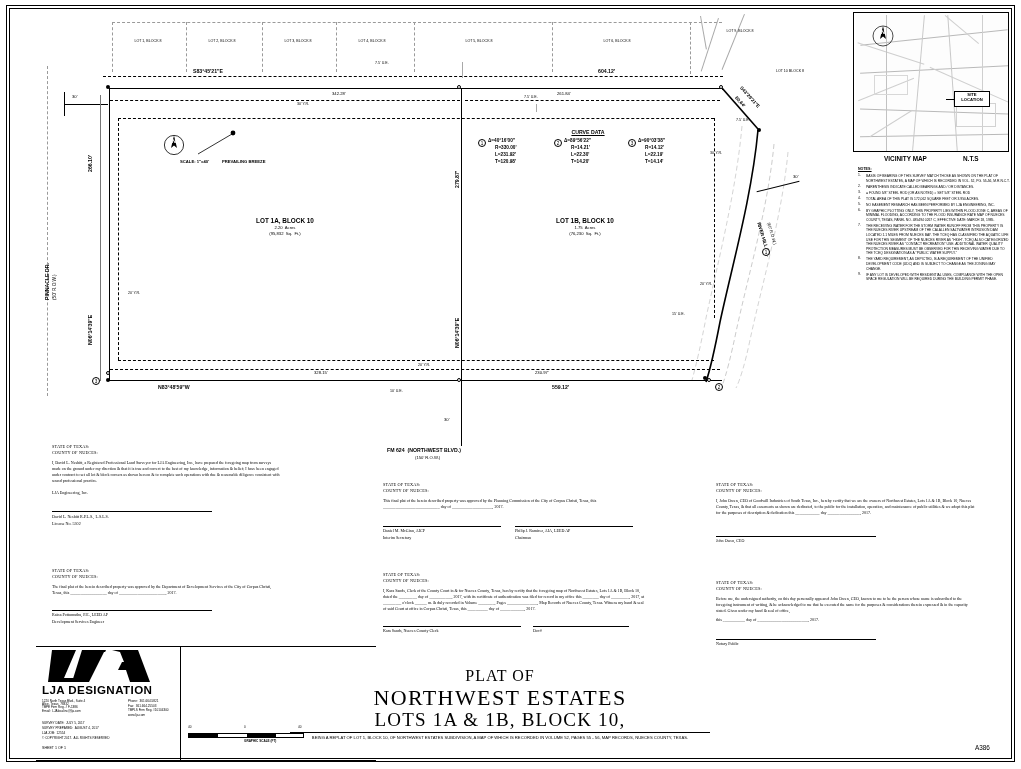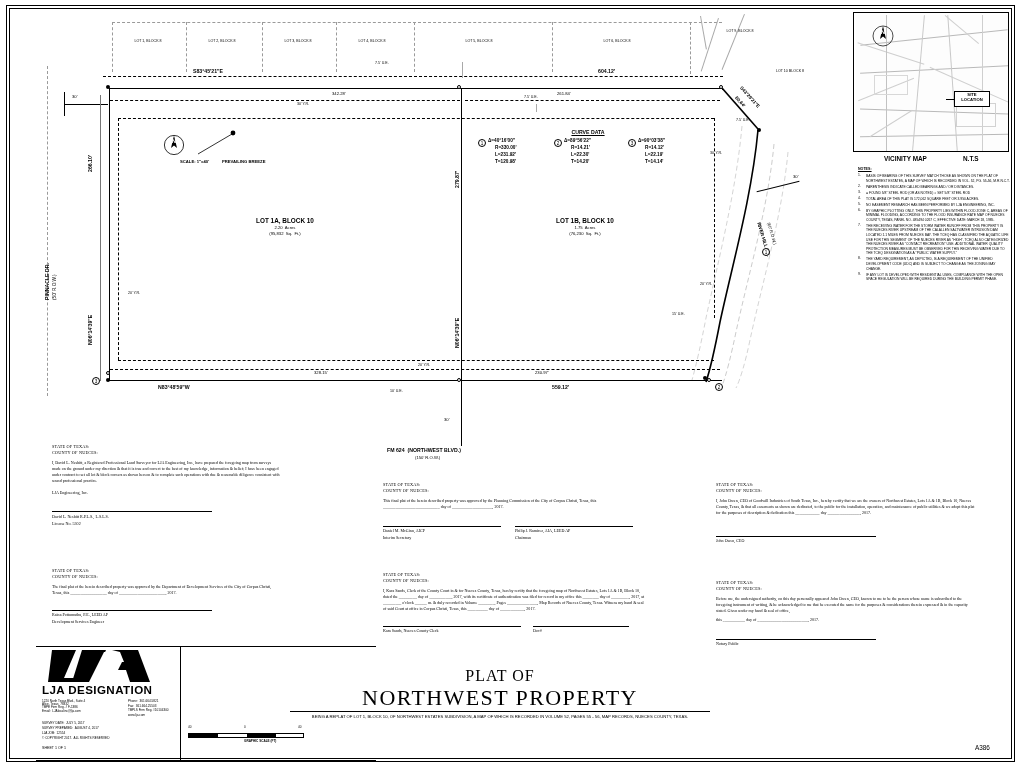--- a/index.html
+++ b/index.html
@@ -454,21 +454,22 @@
     <div class="hd">STATE OF TEXAS:</div>
     <div class="hd">COUNTY OF NUECES:</div>
     <div class="bd">Before me, the undersigned authority, on this day personally appeared John Owen, CEO, known to me to be the person whose name is subscribed to the foregoing instrument of writing, &amp; he acknowledged to me that he executed the same for the purposes &amp; considerations therein expressed &amp; in the capacity stated.  Given under my hand &amp; seal of office,</div>
     <div class="bd" style="margin-top:3px;">this ___________ day of _________________________, 2017.</div>
     <div class="sigline" style="margin-top:16px; width:160px;"></div>
     <div class="signame">Notary Public</div>
   </div>
 
   <div class="abs ctr" style="left:290px; top:668px; width:420px;">
     <div class="t serif f10" style="letter-spacing:1px;">PLAT OF</div>
-    <div class="t serif f22" style="letter-spacing:1.4px; margin-top:1px;">NORTHWEST PROPERTY</div>
+    <div class="t serif f22" style="letter-spacing:1.4px; margin-top:1px;">NORTHWEST ESTATES</div>
+    <div class="t serif f19" style="letter-spacing:1.2px; margin-top:1px;">LOTS 1A &amp; 1B, BLOCK 10,</div>
     <div class="ln" style="height:1.1px; width:420px; margin-top:2px;"></div>
     <div class="t f4" style="margin-top:2px; white-space:normal; line-height:1.4;">BEING A REPLAT OF LOT 1, BLOCK 10, OF NORTHWEST ESTATES SUBDIVISION, A MAP OF WHICH IS RECORDED IN VOLUME 52, PAGES 55 - 56, MAP RECORDS, NUECES COUNTY, TEXAS.</div>
   </div>
 
   <div class="abs ln" style="left:36px; top:646px; width:340px; height:0.8px;"></div>
   <div class="abs vl" style="left:180px; top:646px; height:116px;"></div>
   <div class="abs ln" style="left:36px; top:760px; width:340px; height:0.8px;"></div>
 
   <div class="abs" id="logo-wrap">
     <div class="abs" style="left:10px; top:0px;">

